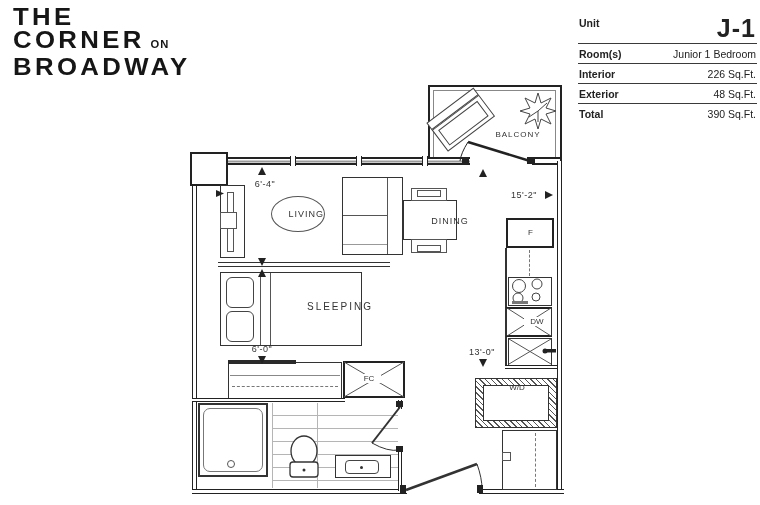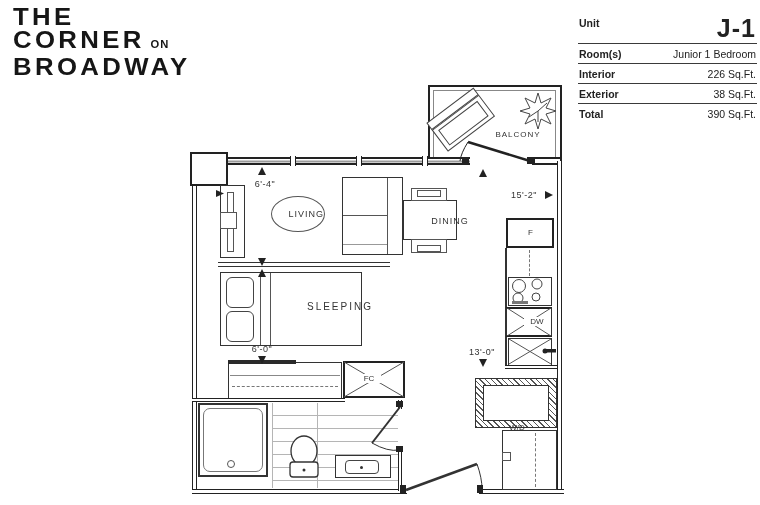--- a/index.html
+++ b/index.html
@@ -53,21 +53,21 @@
     <div class="irow">
       <span class="k">Room(s)</span>
       <span class="v">Junior 1 Bedroom</span>
     </div>
     <div class="irow">
       <span class="k">Interior</span>
       <span class="v">226 Sq.Ft.</span>
     </div>
     <div class="irow">
       <span class="k">Exterior</span>
-      <span class="v">38 Sq.Ft.</span>
+      <span class="v">48 Sq.Ft.</span>
     </div>
     <div class="irow last">
       <span class="k">Total</span>
       <span class="v">390 Sq.Ft.</span>
     </div>
   </div>
 
   <div class="abs" style="left:428px;top:85px;width:134px;height:77px;border:2px solid #222;border-bottom:none;"></div>
   <div class="abs" style="left:433px;top:90px;width:123px;height:72px;border:1px solid #888;border-bottom:none;"></div>
 
@@ -225,20 +225,20 @@
     <span class="lbl">LIVING</span>
   </div>
 
   <div class="abs lbl" style="left:400px;top:216px;width:52px;margin-left:24px;">DINING</div>
 
   <div class="abs lbl" style="left:277px;top:302px;width:96px;font-size:10px;letter-spacing:2px;text-align:right;">SLEEPING</div>
 
   <div class="abs fix" style="left:524px;top:228px;width:13px;">F</div>
   <div class="abs fix" style="left:524px;top:317px;width:26px;">DW</div>
   <div class="abs fix" style="left:357px;top:374px;width:24px;">FC</div>
-  <div class="abs fix" style="left:502px;top:423px;width:30px;background:transparent;">W/D</div>
+  <div class="abs fix" style="left:502px;top:383px;width:30px;background:transparent;">W/D</div>
 
   <div class="abs dim" style="left:243px;top:179px;width:44px;">6'-4"</div>
   <div class="abs dim" style="left:502px;top:190px;width:44px;">15'-2"</div>
   <div class="abs dim" style="left:240px;top:344px;width:44px;">6'-0"</div>
   <div class="abs dim" style="left:460px;top:347px;width:44px;">13'-0"</div>
 
 </div>
 
 </body></html>

